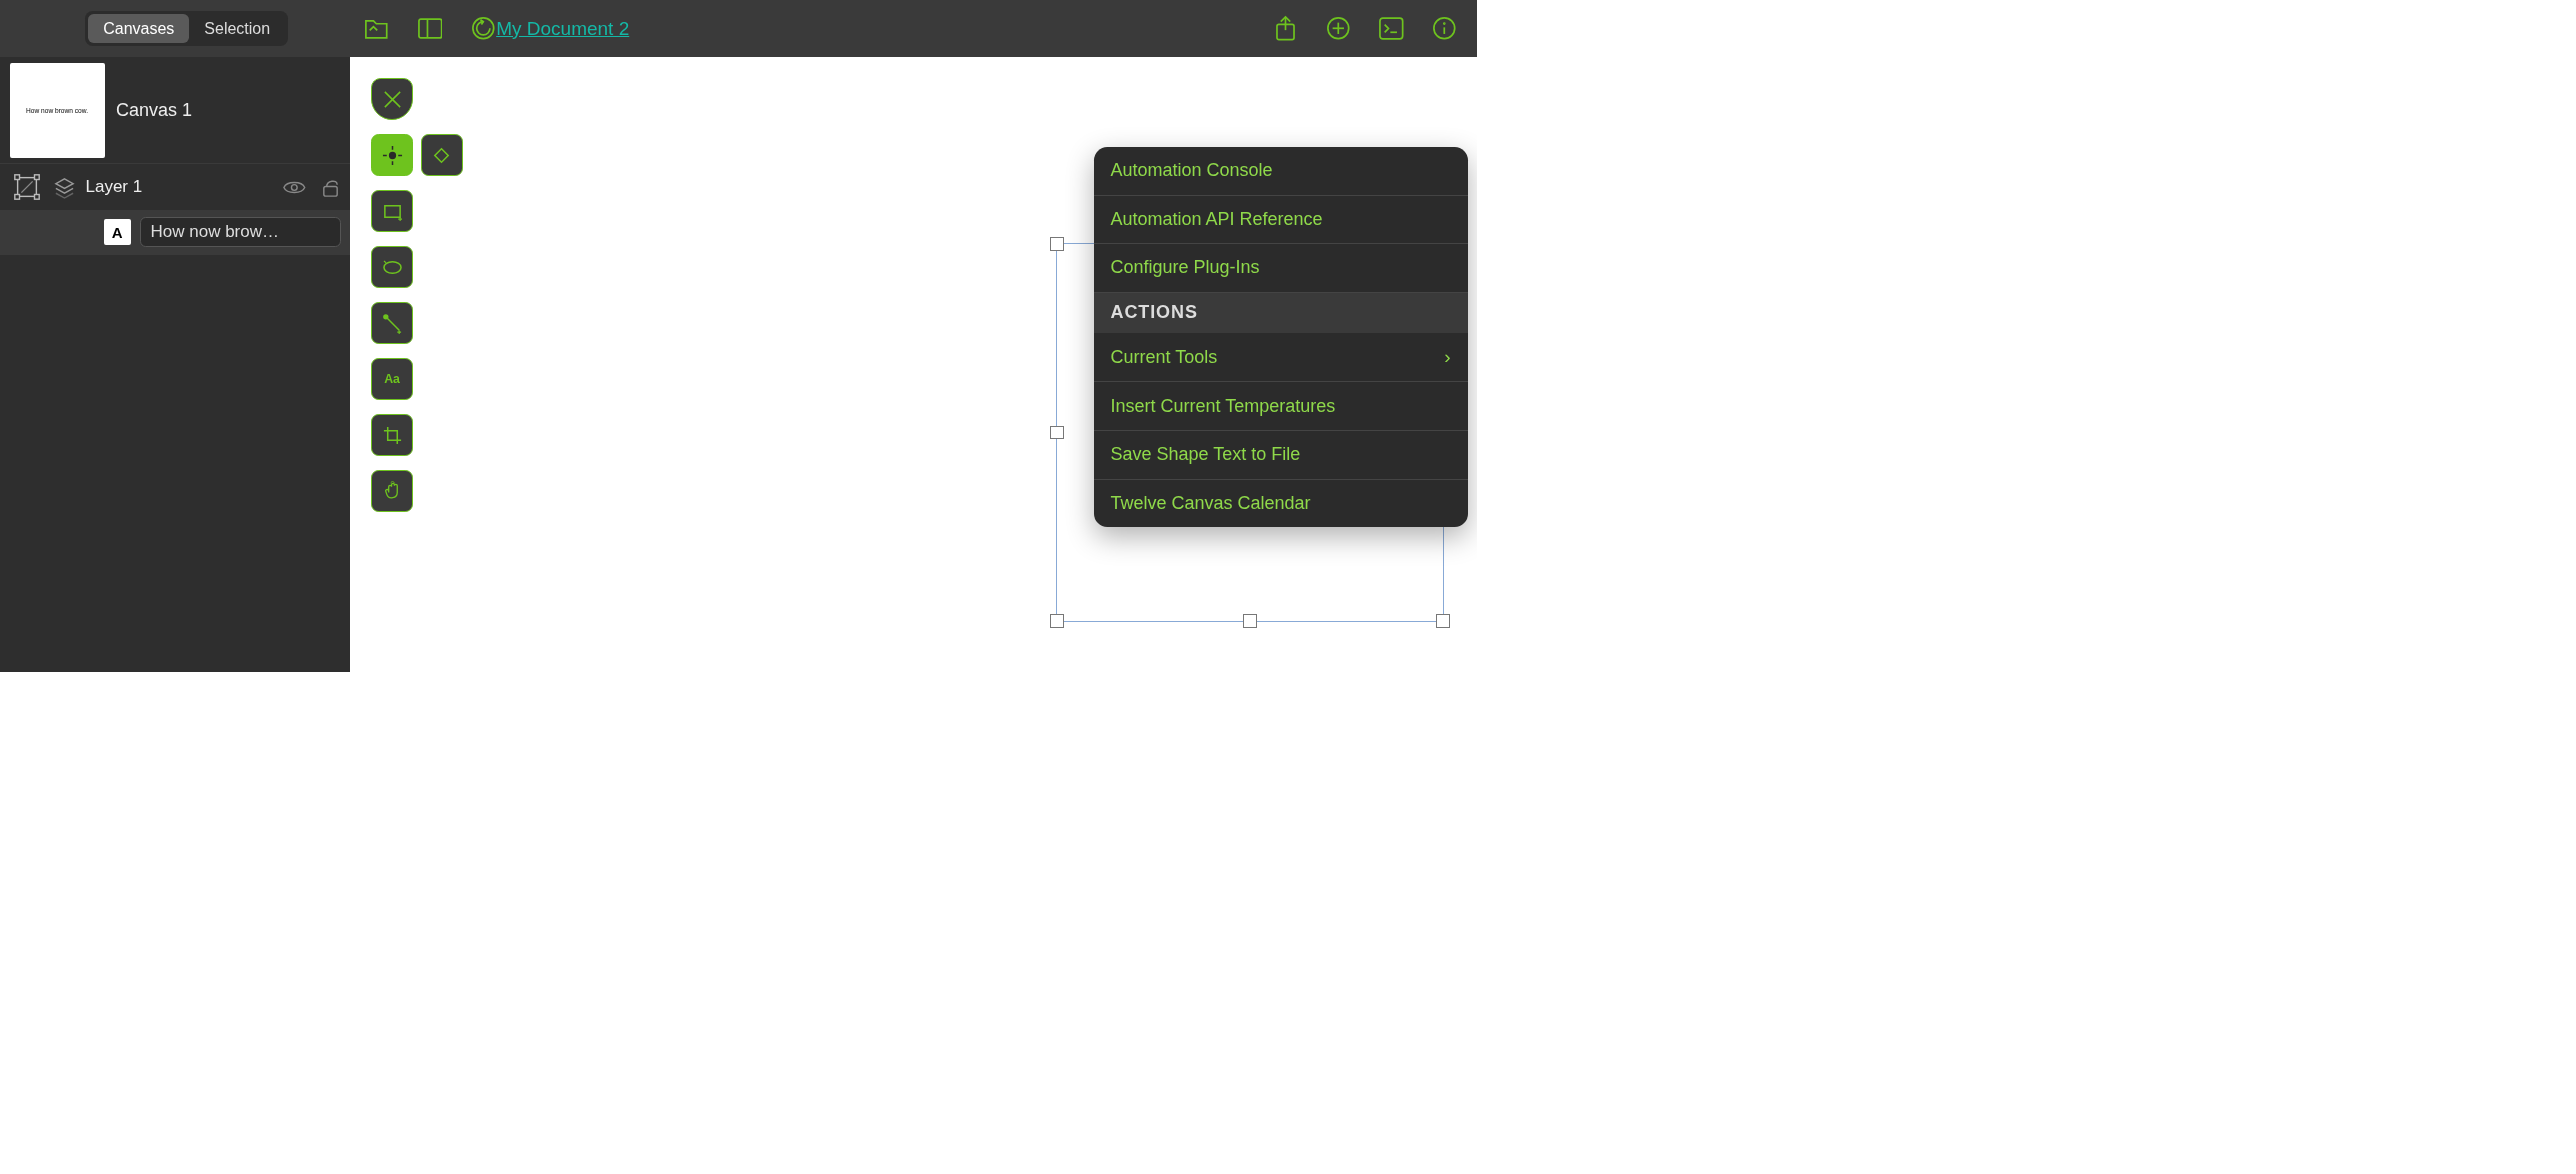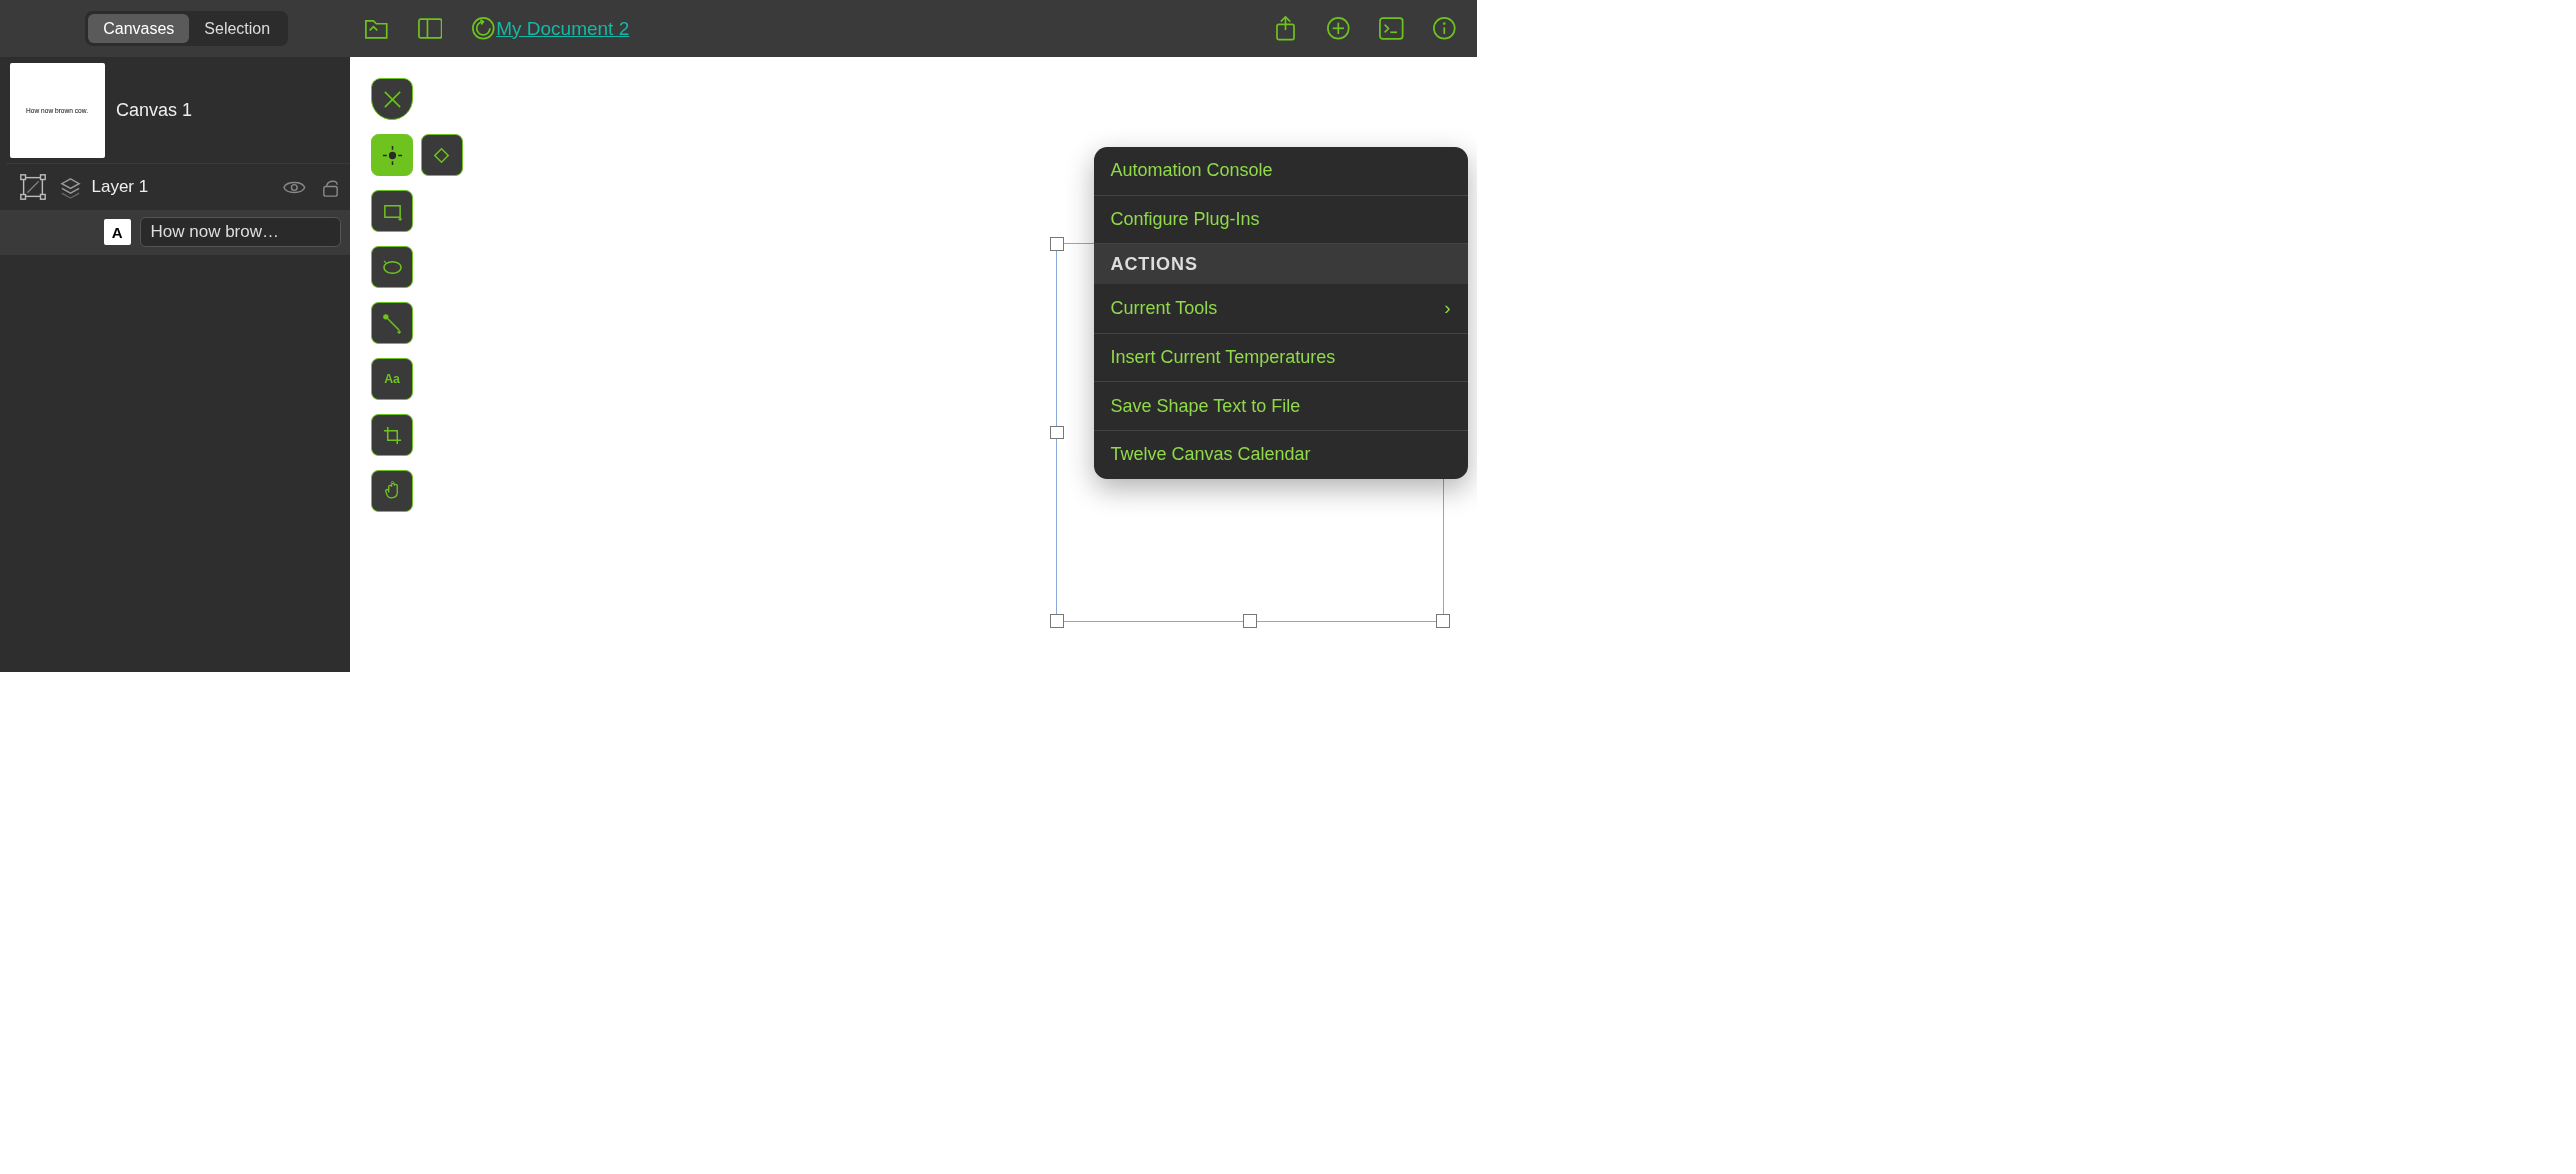--- a/index.html
+++ b/index.html
@@ -35,21 +35,20 @@
   }
   .canvas-row { display: flex; align-items: center; gap: 11.4px; padding: 0 9.5px 5.7px 9.5px; }
   .canvas-thumb {
     width: 95px; height: 95px; background: #fff; border-radius: 1.9px;
     display: flex; align-items: center; justify-content: center; font-size: 6.6px; color: #000;
   }
   .canvas-label { font-size: 18px; color: #eee; }
   .layer-row {
     display: flex; align-items: center; padding: 5.7px 9.5px; gap: 9.5px;
     border-top: 0.9px solid #3a3a3a;
-    margin-left: 6px;
   }
   .layer-icon {
     width: 34px; height: 34px; display: flex; align-items: center; justify-content: center;
   }
   .layer-label { flex: 1; font-size: 17px; color: #eee; }
   .layer-right { display: flex; gap: 13.3px; align-items: center; color: #888; }
   .item-row {
     display: flex; align-items: center; padding: 7.6px 9.5px 7.6px 104px; gap: 9.5px;
     background: #3a3a3a;
   }
@@ -296,20 +295,23 @@
         <div class="handle h-sw"></div>
         <div class="handle h-w"></div>
       </div>
 
       <div class="popover">
 
         <div class="popover-item">
             <span>Automation Console</span>
           </div>
         <div class="popover-item">
+            <span>Automation API Reference</span>
+          </div>
+        <div class="popover-item">
             <span>Configure Plug-Ins</span>
           </div>
         <div class="popover-header">ACTIONS</div>
         <div class="popover-item">
           <span>Current Tools</span>
           <span class="chev">›</span>
         </div>
         <div class="popover-item">
             <span>Insert Current Temperatures</span>
           </div>

